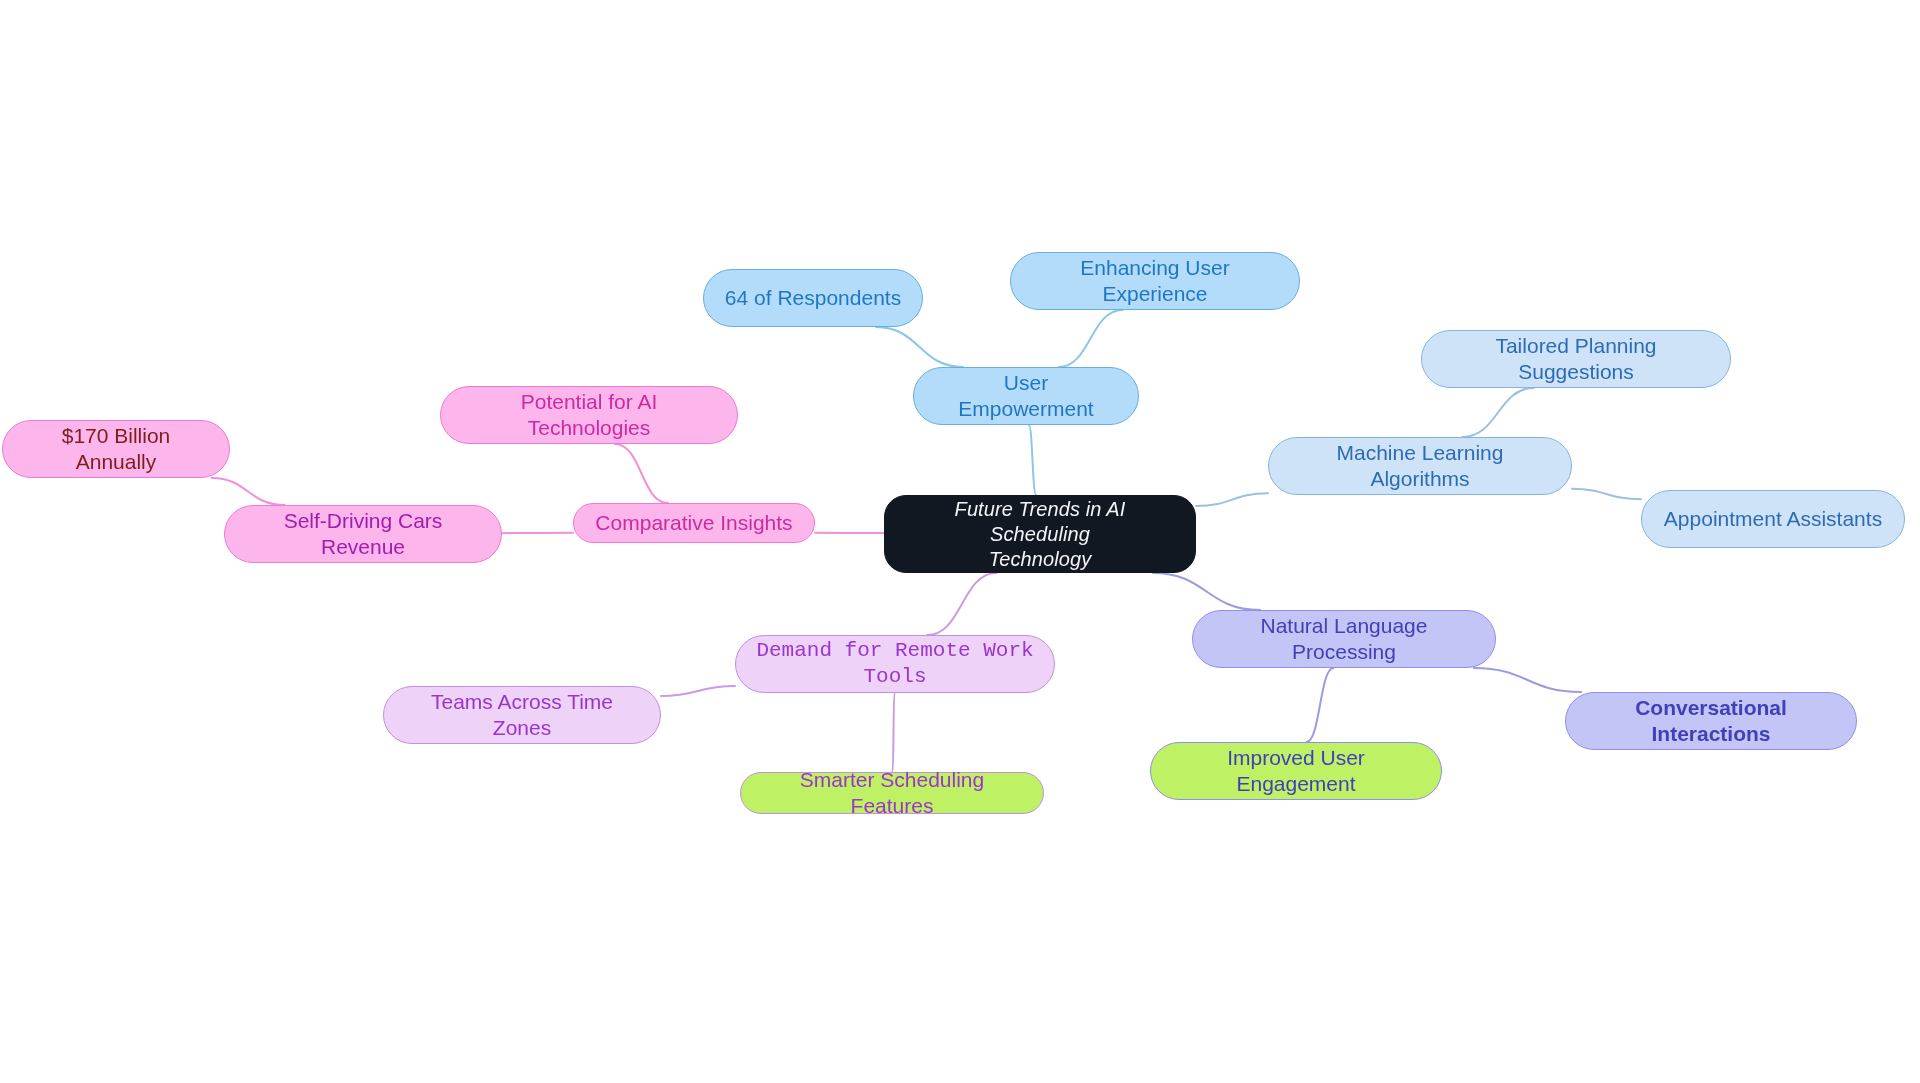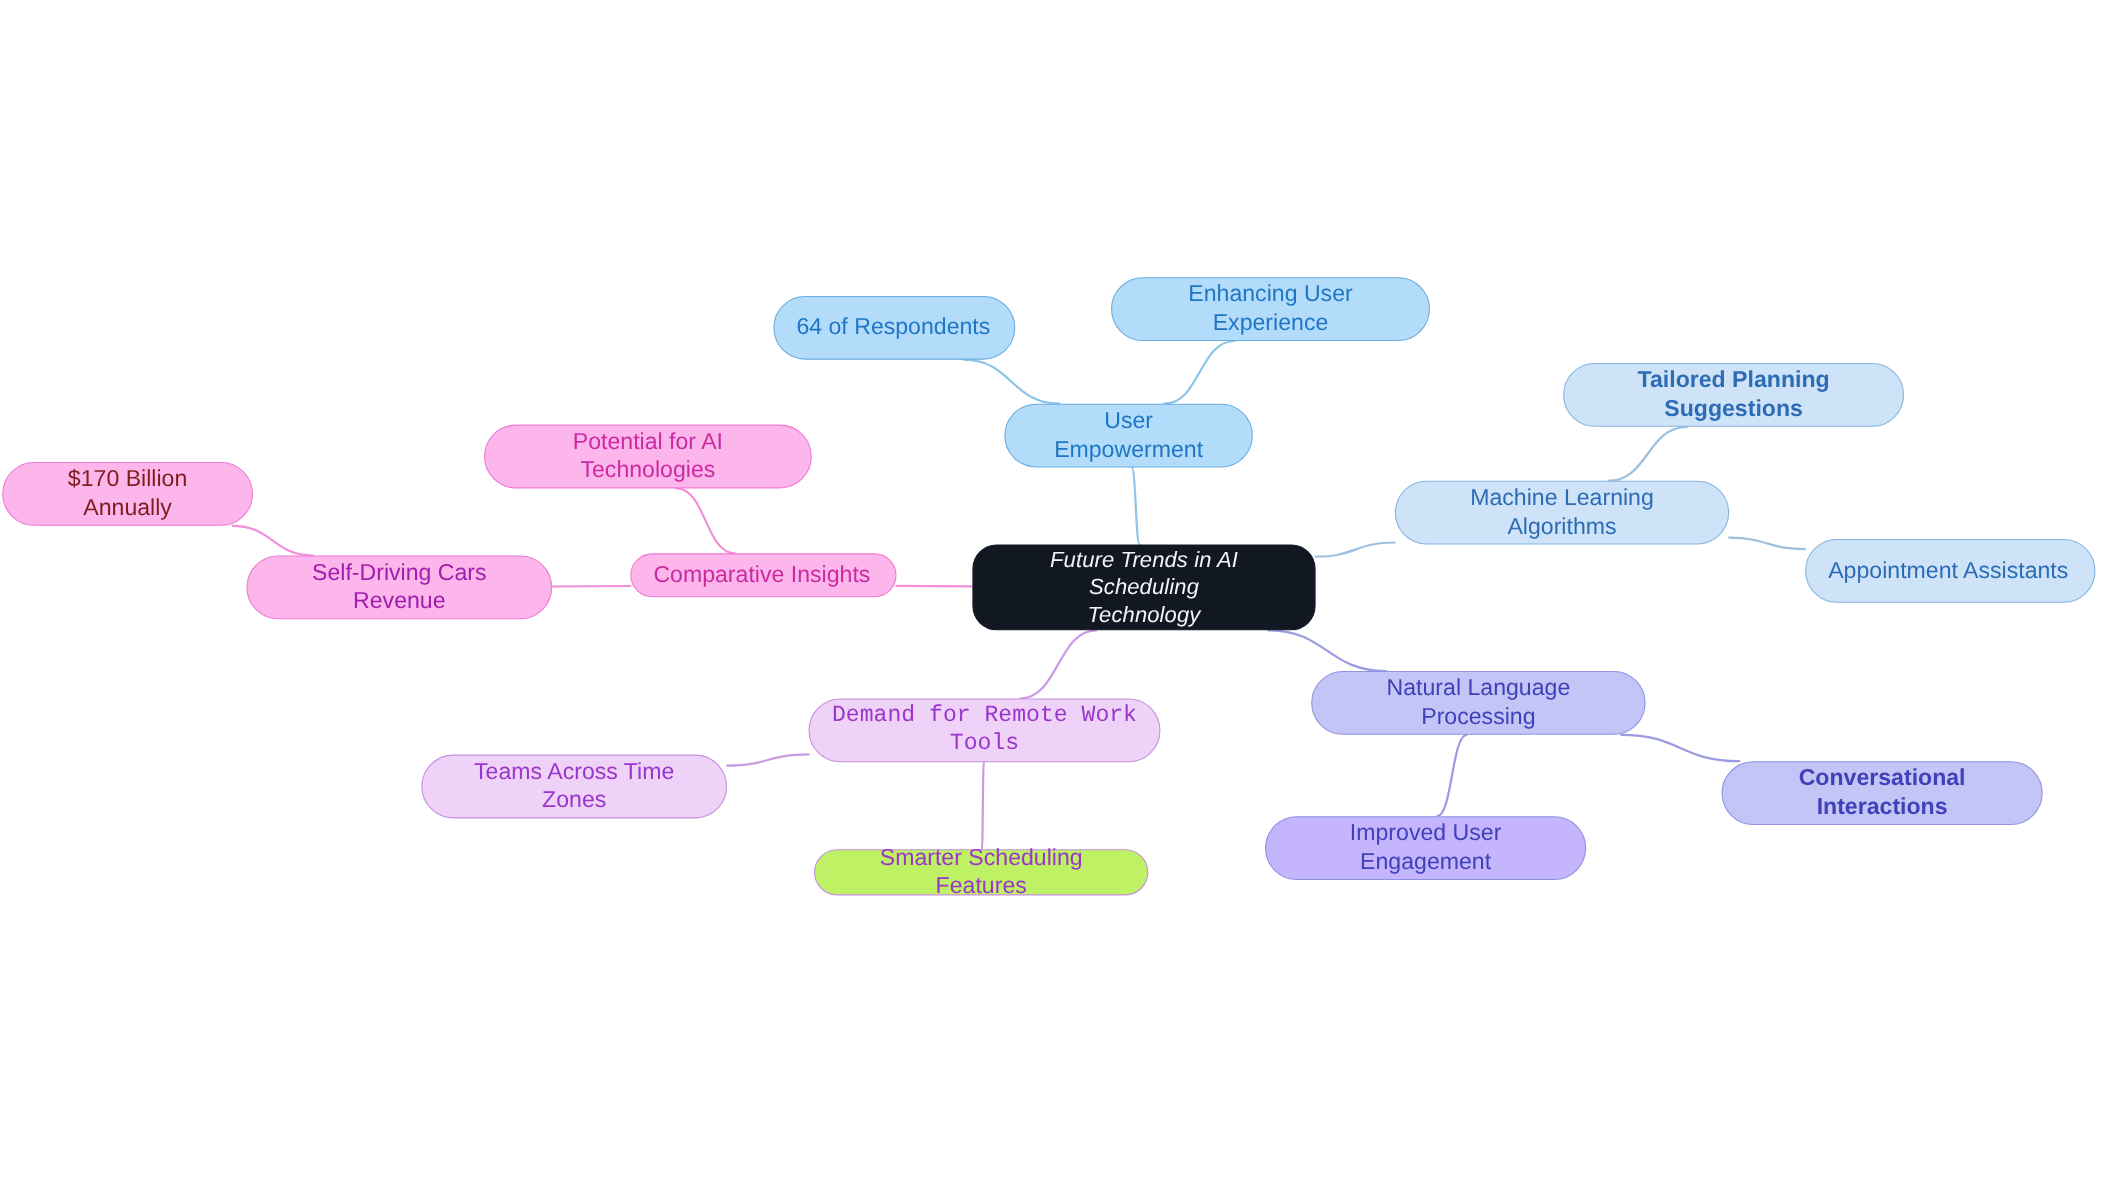--- a/index.html
+++ b/index.html
@@ -23,21 +23,21 @@
     top: 0;
     width: 1920px;
     height: 1083px;
     pointer-events: none;
   }
   .node {
     position: absolute;
     box-sizing: border-box;
     display: flex;
     align-items: center;
-    justify-content: flex-start;
+    justify-content: center;
     text-align: center;
     border-style: solid;
     border-width: 1px;
     line-height: 1.25;
     white-space: pre-line;
     user-select: none;
   }
   .node.root {
     border-radius: 22px;
     font-size: 20px;
@@ -78,25 +78,25 @@
       <path d="M 573 532.7311178247734 C 537.5 532.7311178247734, 537.5 533.1601208459215, 502 533.1601208459215" fill="none" stroke="#f190d9" stroke-width="2" stroke-linecap="round"></path>
       <path d="M 284.52941176470586 505 C 248 505, 248 478, 211.47058823529412 478" fill="none" stroke="#f190d9" stroke-width="2" stroke-linecap="round"></path>
     </svg>
   <div id="nodes">
       <div class="node root" style="left: 884px; top: 495px; width: 312px; height: 78px; background: rgb(18, 24, 33); border-color: rgb(18, 24, 33); color: rgb(243, 244, 246);"><span>Future Trends in AI Scheduling
 Technology</span></div>
       <div class="node branch" style="left: 913px; top: 367px; width: 226px; height: 58px; background: rgb(179, 220, 251); border-color: rgb(106, 173, 222); color: rgb(31, 119, 196);"><span>User Empowerment</span></div>
       <div class="node leaf" style="left: 703px; top: 269px; width: 220px; height: 58px; background: rgb(179, 220, 251); border-color: rgb(106, 173, 222); color: rgb(31, 119, 196);"><span>64 of Respondents</span></div>
       <div class="node leaf" style="left: 1010px; top: 252px; width: 290px; height: 58px; background: rgb(179, 220, 251); border-color: rgb(106, 173, 222); color: rgb(31, 119, 196);"><span>Enhancing User Experience</span></div>
       <div class="node branch" style="left: 1268px; top: 437px; width: 304px; height: 58px; background: rgb(207, 227, 248); border-color: rgb(133, 180, 224); color: rgb(43, 108, 181);"><span>Machine Learning Algorithms</span></div>
-      <div class="node leaf" style="left: 1421px; top: 330px; width: 310px; height: 58px; background: rgb(207, 227, 248); border-color: rgb(133, 180, 224); color: rgb(43, 108, 181); font-weight: bold;"><span>Tailored Planning Suggestions</span></div>
+      <div class="node leaf" style="left: 1421px; top: 330px; width: 310px; height: 58px; background: rgb(207, 227, 248); border-color: rgb(133, 180, 224); color: rgb(43, 108, 181);"><span>Tailored Planning Suggestions</span></div>
       <div class="node leaf" style="left: 1641px; top: 490px; width: 264px; height: 58px; background: rgb(207, 227, 248); border-color: rgb(133, 180, 224); color: rgb(43, 108, 181);"><span>Appointment Assistants</span></div>
       <div class="node branch" style="left: 1192px; top: 610px; width: 304px; height: 58px; background: rgb(195, 197, 247); border-color: rgb(143, 146, 224); color: rgb(64, 64, 184);"><span>Natural Language Processing</span></div>
       <div class="node leaf" style="left: 1565px; top: 692px; width: 292px; height: 58px; background: rgb(195, 197, 247); border-color: rgb(143, 146, 224); color: rgb(64, 64, 184); font-weight: bold;"><span>Conversational Interactions</span></div>
-      <div class="node leaf" style="left: 1150px; top: 742px; width: 292px; height: 58px; background: #c4b5fd; border-color: rgb(143, 146, 224); color: rgb(64, 64, 184);"><span>Improved User Engagement</span></div>
+      <div class="node leaf" style="left: 1150px; top: 742px; width: 292px; height: 58px; background: #bef264; border-color: rgb(143, 146, 224); color: rgb(64, 64, 184);"><span>Improved User Engagement</span></div>
       <div class="node branch" style="left: 735px; top: 635px; width: 320px; height: 58px; background: rgb(238, 210, 247); border-color: rgb(196, 143, 224); color: rgb(155, 53, 204); font-family: Liberation Mono, monospace;"><span>Demand for Remote Work Tools</span></div>
       <div class="node leaf" style="left: 383px; top: 686px; width: 278px; height: 58px; background: rgb(238, 210, 247); border-color: rgb(196, 143, 224); color: rgb(155, 53, 204);"><span>Teams Across Time Zones</span></div>
       <div class="node leaf" style="left: 740px; top: 772px; width: 304px; height: 42px; background: #bef264; border-color: rgb(196, 143, 224); color: rgb(155, 53, 204);"><span>Smarter Scheduling Features</span></div>
       <div class="node branch" style="left: 573px; top: 503px; width: 242px; height: 40px; background: rgb(252, 182, 236); border-color: rgb(239, 122, 212); color: rgb(204, 42, 160);"><span>Comparative Insights</span></div>
       <div class="node leaf" style="left: 440px; top: 386px; width: 298px; height: 58px; background: rgb(252, 182, 236); border-color: rgb(239, 122, 212); color: rgb(204, 42, 160);"><span>Potential for AI Technologies</span></div>
       <div class="node leaf" style="left: 224px; top: 505px; width: 278px; height: 58px; background: rgb(252, 182, 236); border-color: rgb(239, 122, 212); color: #a21caf;"><span>Self-Driving Cars Revenue</span></div>
       <div class="node leaf" style="left: 2px; top: 420px; width: 228px; height: 58px; background: rgb(252, 182, 236); border-color: rgb(239, 122, 212); color: #7f1d1d;"><span>$170 Billion Annually</span></div>
     </div>
 </div>
 

